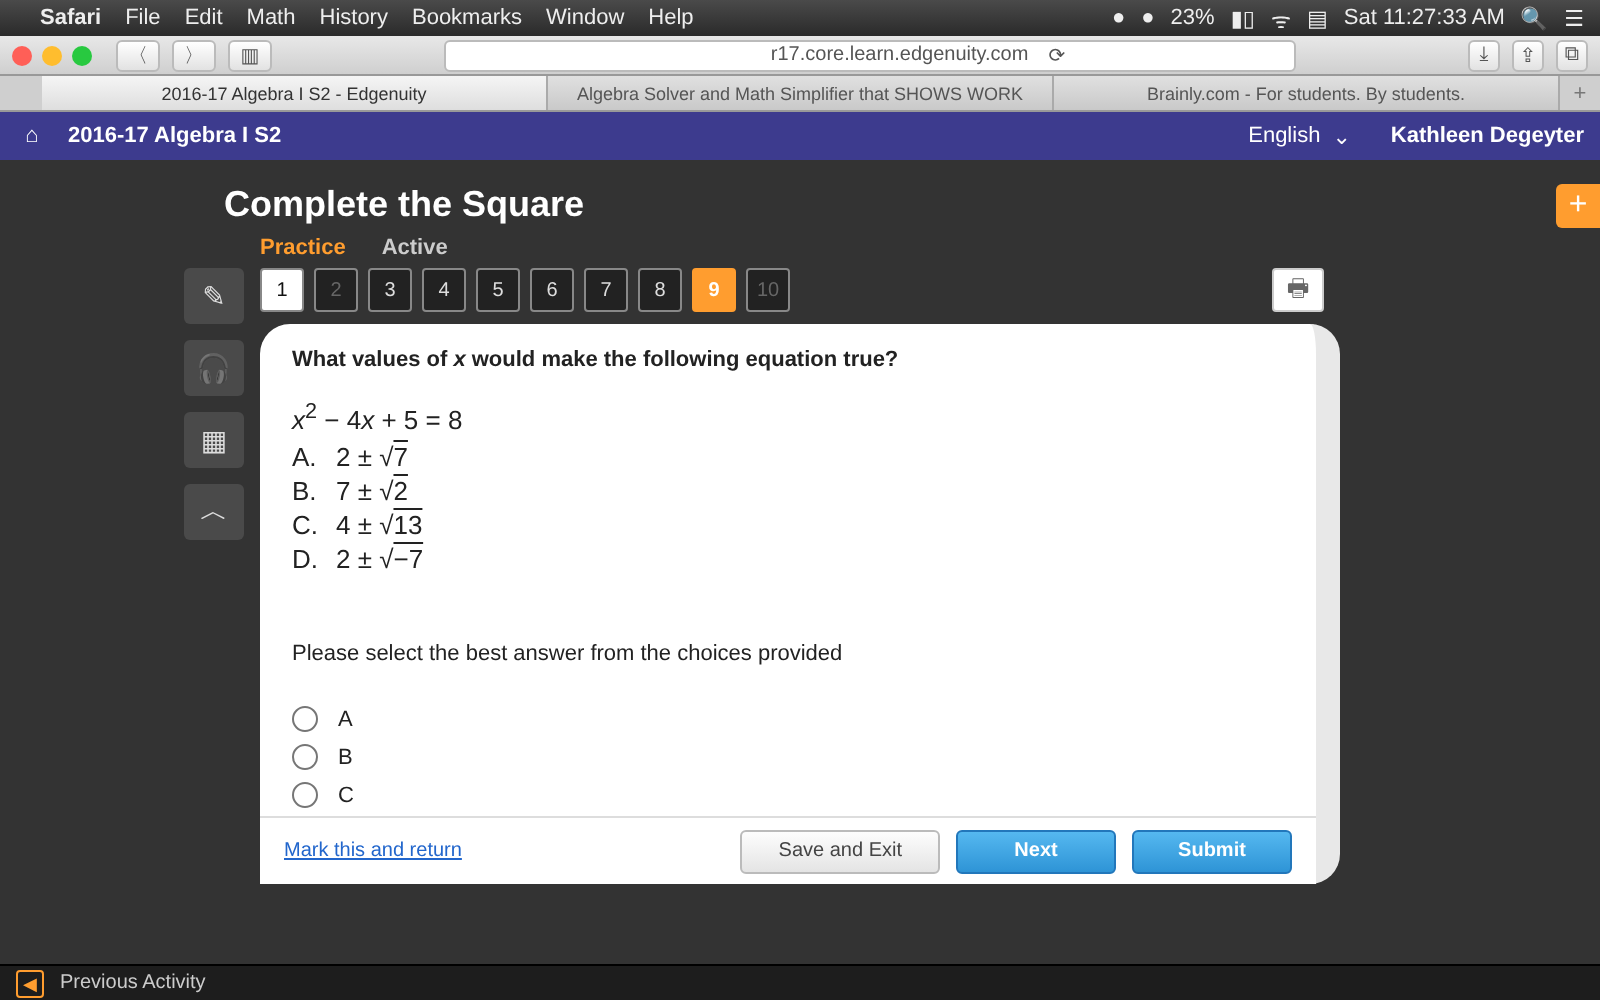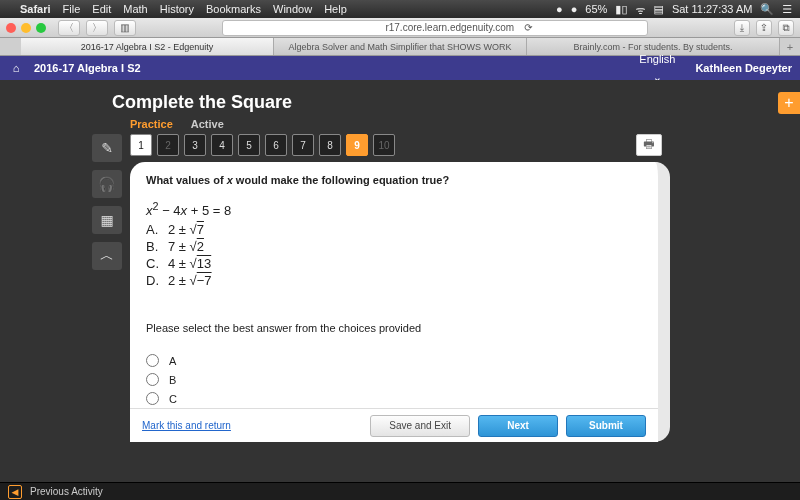--- a/index.html
+++ b/index.html
@@ -25,21 +25,21 @@
   .tab-strip{ height:18px; background:#cfcfcf; display:flex; border-bottom:1px solid #999;padding-left:21px;}
   .tab{ flex:1; border-right:1px solid #aaa; display:flex;align-items:center;justify-content:center;font-size:9px;color:#555;background:linear-gradient(#e0e0e0,#c9c9c9);}
   .tab.active{ background:linear-gradient(#f5f5f5,#dedede); color:#333;}
   .tab-add{ width:20px;display:flex;align-items:center;justify-content:center;color:#777;background:#cfcfcf;}
 
   
   .app-hdr{ height:24px; background:#3d3b8e; display:flex; align-items:center; color:#fff; font-size:11px; padding:0 8px;}
   .home-ic{ width:16px;height:16px;margin-right:10px;display:flex;align-items:center;justify-content:center;}
   .course-name{ font-weight:bold; }
   .app-hdr .spacer{ flex:1;}
-  .lang{ margin-right:20px; display:flex;align-items:center;gap:6px;flex-direction:column;}
+  .lang{ margin-right:20px; display:flex;align-items:center;gap:6px;}
   .user{ font-weight:bold;}
 
   
   .canvas{ position:relative; height:402px; background:#333; }
   .add-btn{ position:absolute; top:12px; right:0; width:22px;height:22px;background:#ff9d2f;color:#fff;font-size:16px;display:flex;align-items:center;justify-content:center;border-top-left-radius:3px;border-bottom-left-radius:3px;}
 
   
   .lesson-title{ position:absolute; top:12px; left:112px; color:#fff; font-size:18px; font-weight:bold;}
   .lesson-tabs{ position:absolute; top:38px; left:130px; display:flex; gap:18px; font-size:11px;}
   .lesson-tabs span{ color:#ccc; font-weight:bold;}
@@ -96,21 +96,21 @@
     <span>Edit</span>
     <span>Math</span>
     <span>History</span>
     <span>Bookmarks</span>
     <span>Window</span>
     <span>Help</span>
   </div>
   <div class="right">
     <span>●</span>
     <span>●</span>
-    <span>65%</span>
+    <span>23%</span>
     <span>▮▯</span>
     <span>ᯤ</span>
     <span>▤</span>
     <span>Sat 11:27:33 AM</span>
     <span>🔍</span>
     <span>☰</span>
   </div>
 </div>
 
 <div class="browser-tb">

